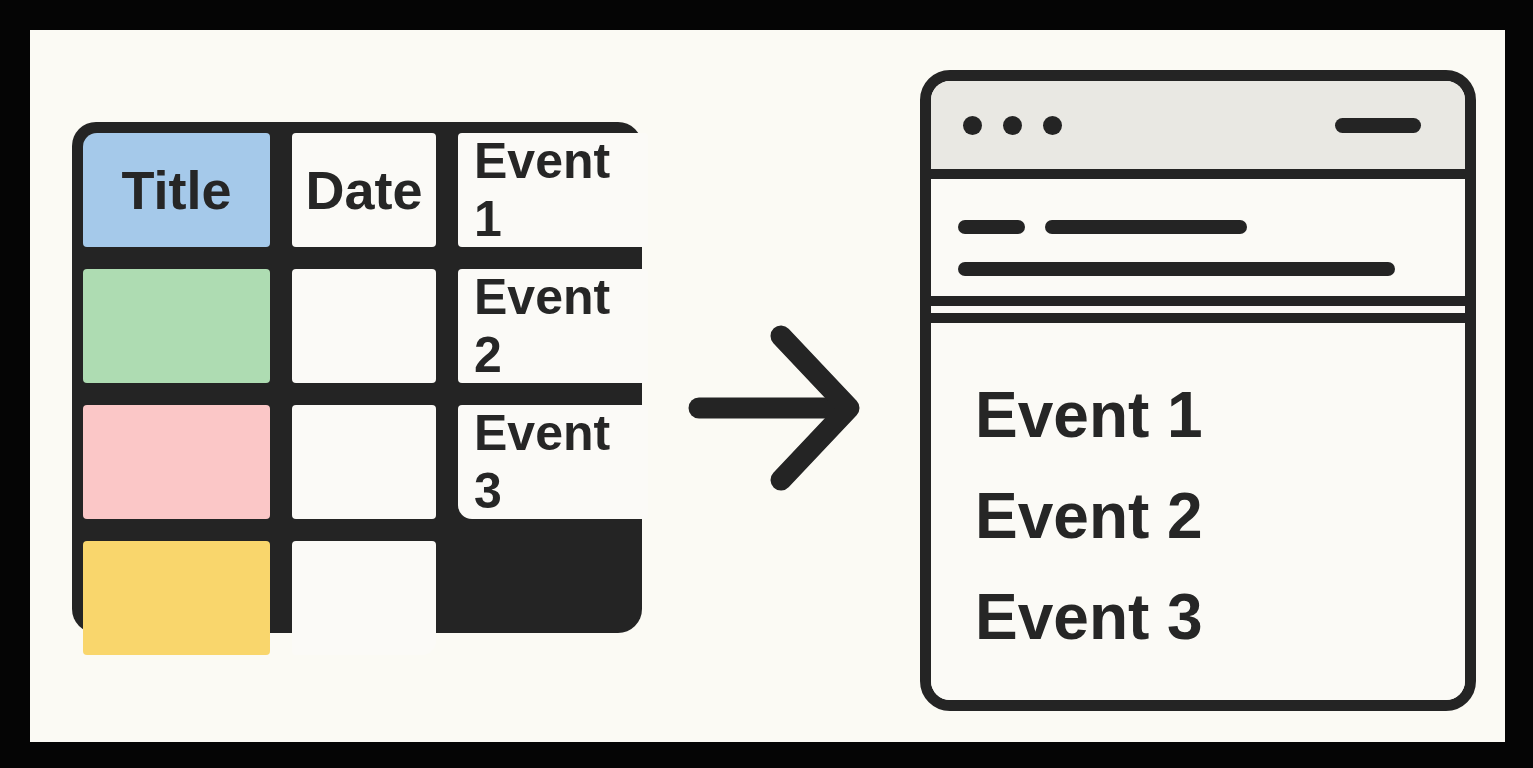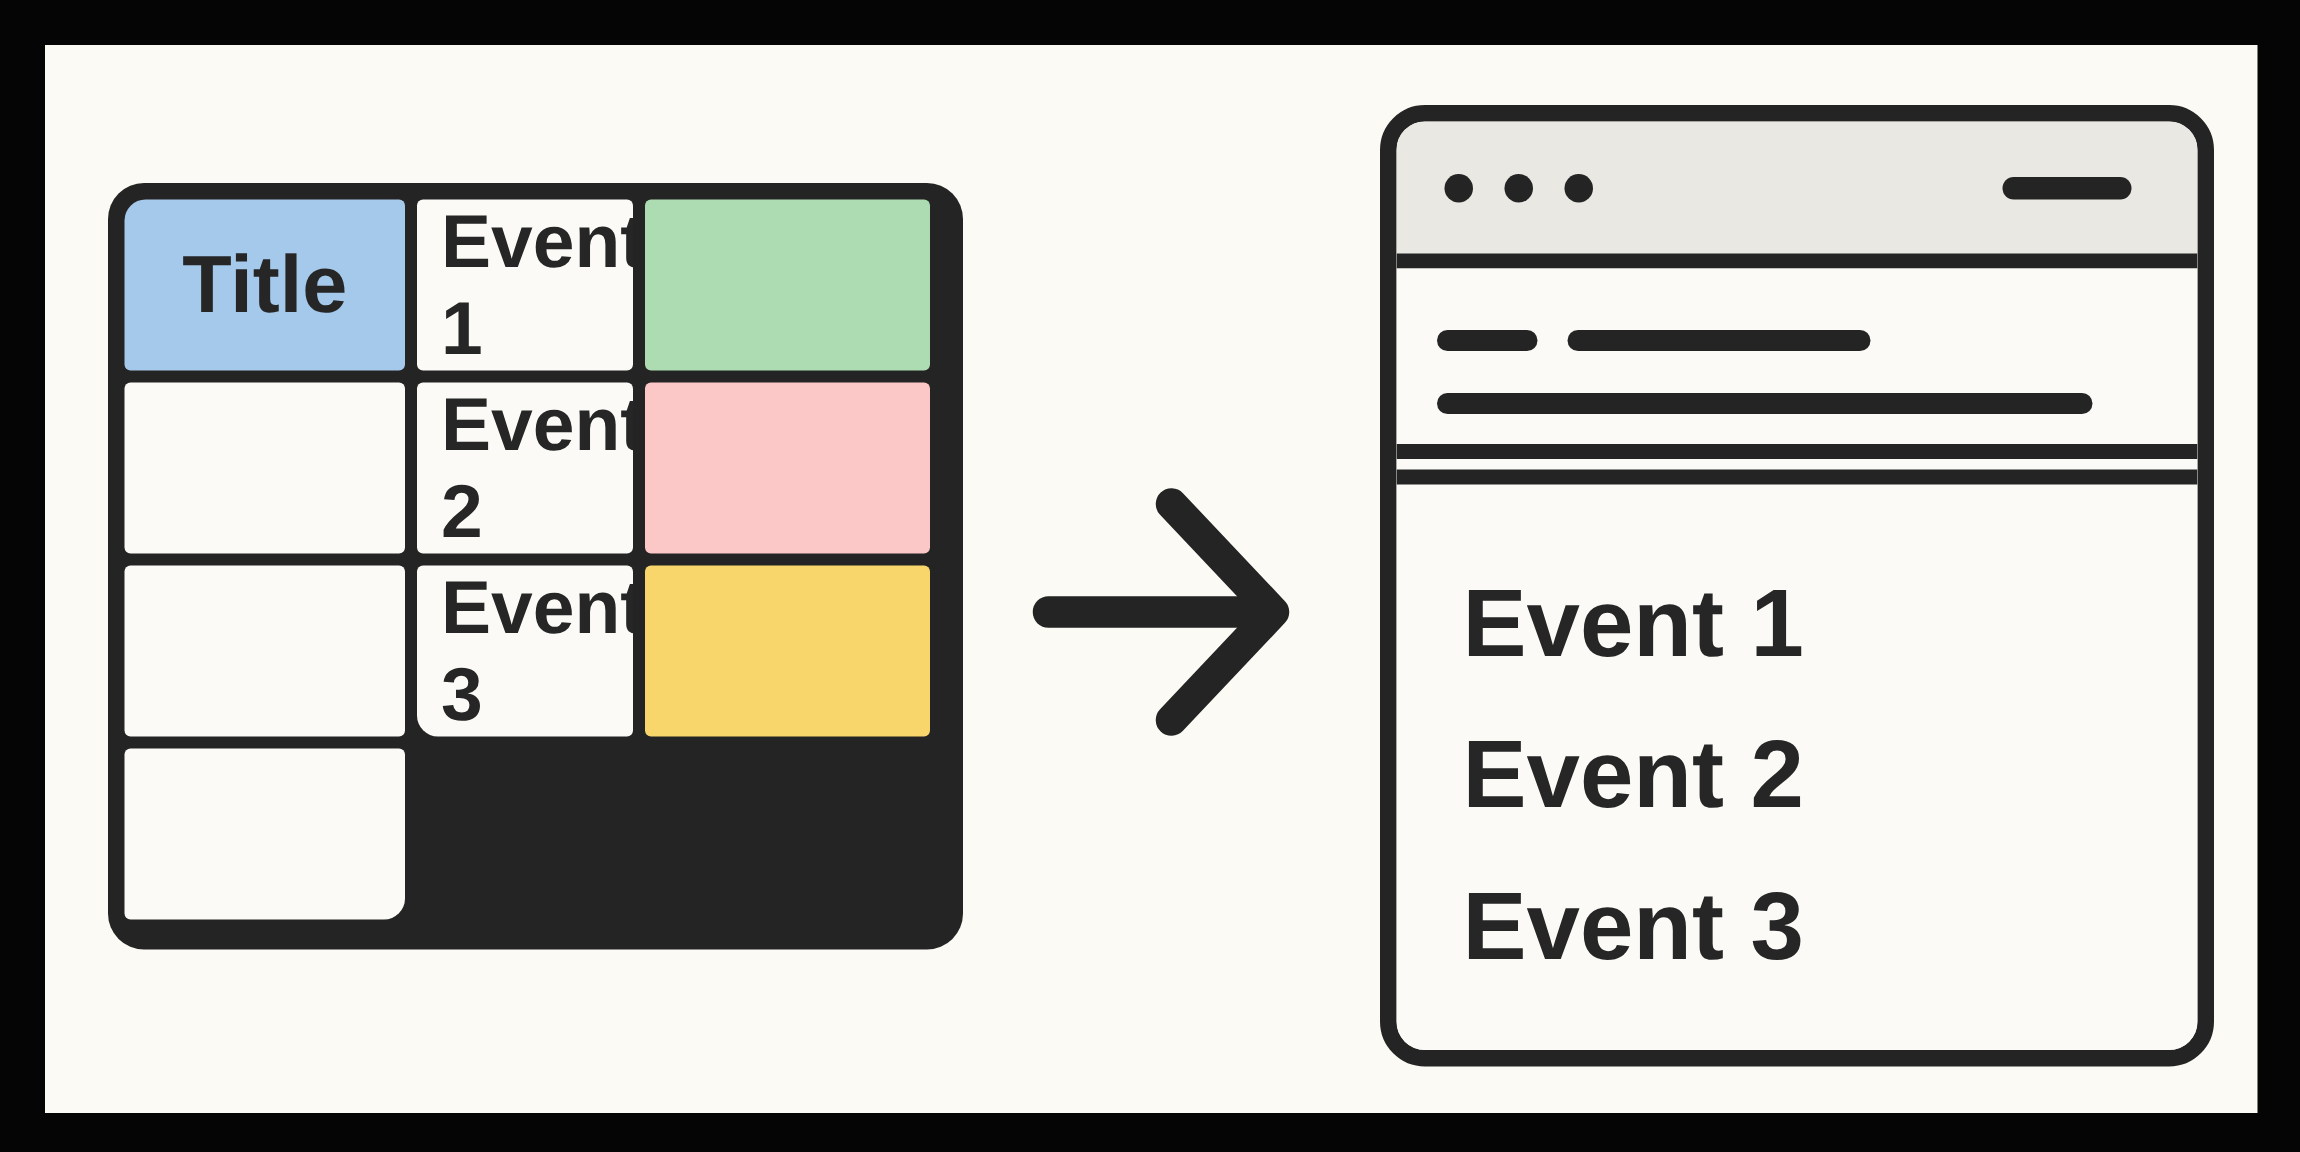--- a/index.html
+++ b/index.html
@@ -20,21 +20,21 @@
   .event-table {
     position: absolute; left: 42px; top: 92px;
     width: 570px; height: 511px;
     box-sizing: border-box;
     background: #242424;
     border-radius: 24px;
     padding: 11px;
     display: grid;
     grid-template-columns: 187px 144px 190px;
     grid-template-rows: repeat(4, 114px);
-    gap: 8px;
+    gap: 22px;
   }
   .cell {
     background: #fbfaf7;
     display: flex; align-items: center; justify-content: center;
     color: #262626;
     border-radius: 4px;
     overflow: hidden;
   }
   .cell.tl { border-top-left-radius: 14px; }
   .cell.tr { border-top-right-radius: 14px; }
@@ -110,20 +110,23 @@
 </head>
 <body>
 
 <div class="canvas">
 
   <div class="event-table">
 
     <div class="cell tl hdr-title" style="background: rgb(165, 201, 234);">
       <span>Title</span>
     </div>
+    <div class="cell hdr-date" style="background: rgb(251, 250, 247);">
+      <span>Date</span>
+    </div>
 
     <div class="cell row-title">
       <span>Event 1</span>
     </div>
     <div class="cell" style="background: rgb(174, 220, 178);"></div>
     <div class="cell"></div>
 
     <div class="cell row-title">
       <span>Event 2</span>
     </div>

